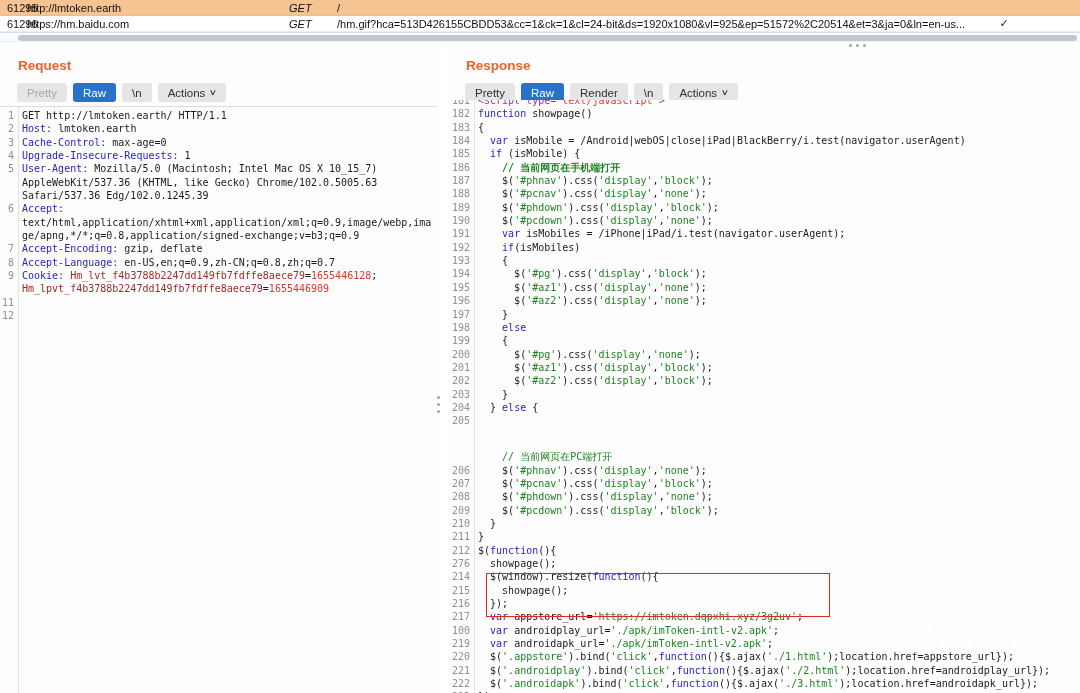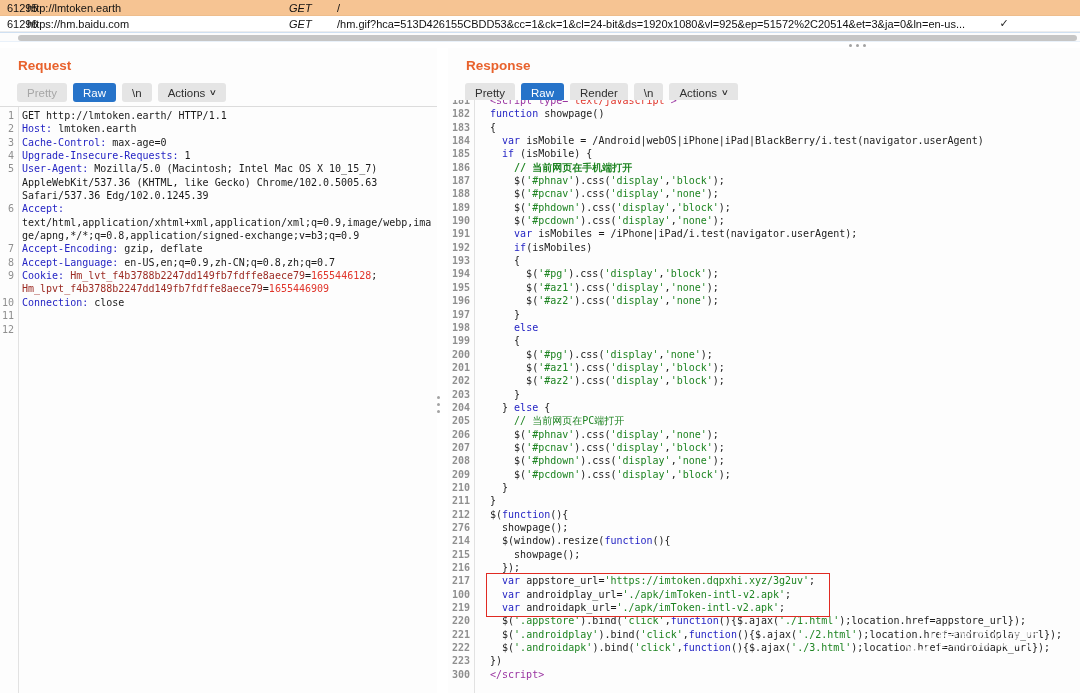--- a/index.html
+++ b/index.html
@@ -53,21 +53,21 @@
   .response .editor { top:52px; }
   .gutterline { position:absolute; top:0; bottom:0; width:1px; background:#e2e2e2; }
   .request  .gutterline { left:18px; }
   .response .gutterline { left:26px; }
   .code { font-family:"DejaVu Sans Mono","Liberation Mono",monospace; font-size:10px; line-height:13.35px; }
   .response .code { margin-top:-6px; }
   .request  .code { margin-top:2px; }
   .code-line { display:flex; white-space:pre; }
   .ln { flex:none; text-align:right; color:#8f8f8f; }
   .request  .ln { width:14px; padding-right:0; margin-right:8px; }
-  .response .ln { width:22px; margin-right:20px;font-weight:bold; }
+  .response .ln { width:22px; margin-right:8px; }
   .hlbox { position:absolute; border:1.5px solid #e02a22; pointer-events:none; }
 
   
   .watermark { position:absolute; left:455px; top:574px; display:flex; align-items:center; gap:5px;
                opacity:.85; pointer-events:none; }
   .wm-circle { width:30px; height:30px; border-radius:50%; border:3px solid rgba(255,255,255,.9); }
   .wm-text { font-size:27px; font-weight:bold; letter-spacing:1px; color:transparent;
              -webkit-text-stroke:1.6px rgba(255,255,255,.9); }
 </style>
 </head>
@@ -131,21 +131,20 @@
         <div class="code-line"><span class="ln">5</span><span style="color: rgb(37, 37, 196);">User-Agent:</span><span style="color: rgb(26, 26, 26);"> Mozilla/5.0 (Macintosh; Intel Mac OS X 10_15_7)</span></div>
         <div class="code-line"><span class="ln"></span><span style="color: rgb(26, 26, 26);">AppleWebKit/537.36 (KHTML, like Gecko) Chrome/102.0.5005.63</span></div>
         <div class="code-line"><span class="ln"></span><span style="color: rgb(26, 26, 26);">Safari/537.36 Edg/102.0.1245.39</span></div>
         <div class="code-line"><span class="ln">6</span><span style="color: rgb(37, 37, 196);">Accept:</span></div>
         <div class="code-line"><span class="ln"></span><span style="color: rgb(26, 26, 26);">text/html,application/xhtml+xml,application/xml;q=0.9,image/webp,ima</span></div>
         <div class="code-line"><span class="ln"></span><span style="color: rgb(26, 26, 26);">ge/apng,*/*;q=0.8,application/signed-exchange;v=b3;q=0.9</span></div>
         <div class="code-line"><span class="ln">7</span><span style="color: rgb(37, 37, 196); text-align: center;">Accept-Encoding:</span><span style="color: rgb(26, 26, 26);"> gzip, deflate</span></div>
         <div class="code-line"><span class="ln">8</span><span style="color: rgb(37, 37, 196);">Accept-Language:</span><span style="color: rgb(26, 26, 26);"> en-US,en;q=0.9,zh-CN;q=0.8,zh;q=0.7</span></div>
         <div class="code-line"><span class="ln">9</span><span style="color: rgb(37, 37, 196);">Cookie:</span><span style="color: rgb(26, 26, 26);"> </span><span style="color: rgb(156, 43, 35);">Hm_lvt_f4b3788b2247dd149fb7fdffe8aece79</span><span style="color: rgb(26, 26, 26);">=</span><span style="color: rgb(224, 53, 43);">1655446128</span><span style="color: rgb(26, 26, 26);">;</span></div>
         <div class="code-line"><span class="ln"></span><span style="color: rgb(156, 43, 35);">Hm_lpvt_f4b3788b2247dd149fb7fdffe8aece79</span><span style="color: rgb(26, 26, 26);">=</span><span style="color: rgb(224, 53, 43);">1655446909</span></div>
-        <div class="code-line"><span class="ln">10</span><span style="color: rgb(37, 37, 196);">Connection:</span><span style="color: rgb(26, 26, 26);"> close</span></div>
         <div class="code-line"><span class="ln">11</span></div>
         <div class="code-line"><span class="ln">12</span></div>
       </div>
   </div>
 </section>
 
 <div class="vsplit">
   <span class="dots-v">
       <i></i>
       <i></i>
@@ -172,42 +171,42 @@
         <span>Actions</span>
         <span class="chev">∨</span>
       </div>
     </div>
   <div class="editor">
     <div class="gutterline"></div>
     <div class="code">
         <div class="code-line"><span class="ln">181</span><span style="color: rgb(154, 51, 161);">&lt;script type=</span><span style="color: rgb(224, 53, 43);">'text/javascript'</span><span style="color: rgb(154, 51, 161);">&gt;</span></div>
         <div class="code-line"><span class="ln">182</span><span style="color: rgb(37, 37, 196);">function</span><span style="color: rgb(26, 26, 26);"> showpage()</span></div>
         <div class="code-line"><span class="ln">183</span><span style="color: rgb(26, 26, 26);">{</span></div>
-        <div class="code-line"><span class="ln">184</span><span style="color: rgb(26, 26, 26);">  </span><span style="color: rgb(37, 37, 196);">var</span><span style="color: rgb(26, 26, 26);"> isMobile = /Android|webOS|iPhone|iPad|BlackBerry/i.test(navigator.userAgent)</span></div>
+        <div class="code-line"><span class="ln">184</span><span style="color: rgb(26, 26, 26);">  </span><span style="color: rgb(37, 37, 196);">var</span><span style="color: rgb(26, 26, 26);"> isMobile = /Android|webOS|close|iPad|BlackBerry/i.test(navigator.userAgent)</span></div>
         <div class="code-line"><span class="ln">185</span><span style="color: rgb(26, 26, 26);">  </span><span style="color: rgb(37, 37, 196);">if</span><span style="color: rgb(26, 26, 26);"> (isMobile) {</span></div>
         <div class="code-line"><span class="ln">186</span><span style="color: rgb(30, 132, 34); font-weight: bold;">    // 当前网页在手机端打开</span></div>
         <div class="code-line"><span class="ln">187</span><span style="color: rgb(26, 26, 26);">    $(</span><span style="color: rgb(30, 132, 34);">'#phnav'</span><span style="color: rgb(26, 26, 26);">).css(</span><span style="color: rgb(30, 132, 34);">'display'</span><span style="color: rgb(26, 26, 26);">,</span><span style="color: rgb(30, 132, 34);">'block'</span><span style="color: rgb(26, 26, 26);">);</span></div>
         <div class="code-line"><span class="ln">188</span><span style="color: rgb(26, 26, 26);">    $(</span><span style="color: rgb(30, 132, 34);">'#pcnav'</span><span style="color: rgb(26, 26, 26);">).css(</span><span style="color: rgb(30, 132, 34);">'display'</span><span style="color: rgb(26, 26, 26);">,</span><span style="color: rgb(30, 132, 34);">'none'</span><span style="color: rgb(26, 26, 26);">);</span></div>
         <div class="code-line"><span class="ln">189</span><span style="color: rgb(26, 26, 26);">    $(</span><span style="color: rgb(30, 132, 34);">'#phdown'</span><span style="color: rgb(26, 26, 26);">).css(</span><span style="color: rgb(30, 132, 34);">'display'</span><span style="color: rgb(26, 26, 26);">,</span><span style="color: rgb(30, 132, 34);">'block'</span><span style="color: rgb(26, 26, 26);">);</span></div>
         <div class="code-line"><span class="ln">190</span><span style="color: rgb(26, 26, 26);">    $(</span><span style="color: rgb(30, 132, 34);">'#pcdown'</span><span style="color: rgb(26, 26, 26);">).css(</span><span style="color: rgb(30, 132, 34);">'display'</span><span style="color: rgb(26, 26, 26);">,</span><span style="color: rgb(30, 132, 34);">'none'</span><span style="color: rgb(26, 26, 26);">);</span></div>
         <div class="code-line"><span class="ln">191</span><span style="color: rgb(26, 26, 26);">    </span><span style="color: rgb(37, 37, 196);">var</span><span style="color: rgb(26, 26, 26);"> isMobiles = /iPhone|iPad/i.test(navigator.userAgent);</span></div>
         <div class="code-line"><span class="ln">192</span><span style="color: rgb(26, 26, 26);">    </span><span style="color: rgb(37, 37, 196);">if</span><span style="color: rgb(26, 26, 26);">(isMobiles)</span></div>
         <div class="code-line"><span class="ln">193</span><span style="color: rgb(26, 26, 26);">    {</span></div>
         <div class="code-line"><span class="ln">194</span><span style="color: rgb(26, 26, 26);">      $(</span><span style="color: rgb(30, 132, 34);">'#pg'</span><span style="color: rgb(26, 26, 26);">).css(</span><span style="color: rgb(30, 132, 34);">'display'</span><span style="color: rgb(26, 26, 26);">,</span><span style="color: rgb(30, 132, 34);">'block'</span><span style="color: rgb(26, 26, 26);">);</span></div>
         <div class="code-line"><span class="ln">195</span><span style="color: rgb(26, 26, 26);">      $(</span><span style="color: rgb(30, 132, 34);">'#az1'</span><span style="color: rgb(26, 26, 26);">).css(</span><span style="color: rgb(30, 132, 34);">'display'</span><span style="color: rgb(26, 26, 26);">,</span><span style="color: rgb(30, 132, 34);">'none'</span><span style="color: rgb(26, 26, 26);">);</span></div>
         <div class="code-line"><span class="ln">196</span><span style="color: rgb(26, 26, 26);">      $(</span><span style="color: rgb(30, 132, 34);">'#az2'</span><span style="color: rgb(26, 26, 26);">).css(</span><span style="color: rgb(30, 132, 34);">'display'</span><span style="color: rgb(26, 26, 26);">,</span><span style="color: rgb(30, 132, 34);">'none'</span><span style="color: rgb(26, 26, 26);">);</span></div>
         <div class="code-line"><span class="ln">197</span><span style="color: rgb(26, 26, 26);">    }</span></div>
         <div class="code-line"><span class="ln">198</span><span style="color: rgb(26, 26, 26);">    </span><span style="color: rgb(37, 37, 196);">else</span></div>
         <div class="code-line"><span class="ln">199</span><span style="color: rgb(26, 26, 26);">    {</span></div>
         <div class="code-line"><span class="ln">200</span><span style="color: rgb(26, 26, 26);">      $(</span><span style="color: rgb(30, 132, 34);">'#pg'</span><span style="color: rgb(26, 26, 26);">).css(</span><span style="color: rgb(30, 132, 34);">'display'</span><span style="color: rgb(26, 26, 26);">,</span><span style="color: rgb(30, 132, 34);">'none'</span><span style="color: rgb(26, 26, 26);">);</span></div>
         <div class="code-line"><span class="ln">201</span><span style="color: rgb(26, 26, 26);">      $(</span><span style="color: rgb(30, 132, 34);">'#az1'</span><span style="color: rgb(26, 26, 26);">).css(</span><span style="color: rgb(30, 132, 34);">'display'</span><span style="color: rgb(26, 26, 26);">,</span><span style="color: rgb(30, 132, 34);">'block'</span><span style="color: rgb(26, 26, 26);">);</span></div>
         <div class="code-line"><span class="ln">202</span><span style="color: rgb(26, 26, 26);">      $(</span><span style="color: rgb(30, 132, 34);">'#az2'</span><span style="color: rgb(26, 26, 26);">).css(</span><span style="color: rgb(30, 132, 34);">'display'</span><span style="color: rgb(26, 26, 26);">,</span><span style="color: rgb(30, 132, 34);">'block'</span><span style="color: rgb(26, 26, 26);">);</span></div>
         <div class="code-line"><span class="ln">203</span><span style="color: rgb(26, 26, 26);">    }</span></div>
         <div class="code-line"><span class="ln">204</span><span style="color: rgb(26, 26, 26);">  } </span><span style="color: rgb(37, 37, 196);">else</span><span style="color: rgb(26, 26, 26);"> {</span></div>
-        <div class="code-line"><span class="ln">205</span><span style="color: rgb(30, 132, 34);">    // 当前网页在PC端打开</span></div>
+        <div class="code-line"><span class="ln">205</span><span style="color: rgb(30, 132, 34); margin-top: 36px;">    // 当前网页在PC端打开</span></div>
         <div class="code-line"><span class="ln">206</span><span style="color: rgb(26, 26, 26);">    $(</span><span style="color: rgb(30, 132, 34);">'#phnav'</span><span style="color: rgb(26, 26, 26);">).css(</span><span style="color: rgb(30, 132, 34);">'display'</span><span style="color: rgb(26, 26, 26);">,</span><span style="color: rgb(30, 132, 34);">'none'</span><span style="color: rgb(26, 26, 26);">);</span></div>
         <div class="code-line"><span class="ln">207</span><span style="color: rgb(26, 26, 26);">    $(</span><span style="color: rgb(30, 132, 34);">'#pcnav'</span><span style="color: rgb(26, 26, 26);">).css(</span><span style="color: rgb(30, 132, 34);">'display'</span><span style="color: rgb(26, 26, 26);">,</span><span style="color: rgb(30, 132, 34);">'block'</span><span style="color: rgb(26, 26, 26);">);</span></div>
         <div class="code-line"><span class="ln">208</span><span style="color: rgb(26, 26, 26);">    $(</span><span style="color: rgb(30, 132, 34);">'#phdown'</span><span style="color: rgb(26, 26, 26);">).css(</span><span style="color: rgb(30, 132, 34);">'display'</span><span style="color: rgb(26, 26, 26);">,</span><span style="color: rgb(30, 132, 34);">'none'</span><span style="color: rgb(26, 26, 26);">);</span></div>
         <div class="code-line"><span class="ln">209</span><span style="color: rgb(26, 26, 26);">    $(</span><span style="color: rgb(30, 132, 34);">'#pcdown'</span><span style="color: rgb(26, 26, 26);">).css(</span><span style="color: rgb(30, 132, 34);">'display'</span><span style="color: rgb(26, 26, 26);">,</span><span style="color: rgb(30, 132, 34);">'block'</span><span style="color: rgb(26, 26, 26);">);</span></div>
         <div class="code-line"><span class="ln">210</span><span style="color: rgb(26, 26, 26);">  }</span></div>
         <div class="code-line"><span class="ln">211</span><span style="color: rgb(26, 26, 26);">}</span></div>
         <div class="code-line"><span class="ln">212</span><span style="color: rgb(26, 26, 26);">$(</span><span style="color: rgb(37, 37, 196);">function</span><span style="color: rgb(26, 26, 26);">(){</span></div>
         <div class="code-line"><span class="ln">276</span><span style="color: rgb(26, 26, 26);">  showpage();</span></div>
         <div class="code-line"><span class="ln">214</span><span style="color: rgb(26, 26, 26);">  $(window).resize(</span><span style="color: rgb(37, 37, 196);">function</span><span style="color: rgb(26, 26, 26);">(){</span></div>
         <div class="code-line"><span class="ln">215</span><span style="color: rgb(26, 26, 26);">    showpage();</span></div>

